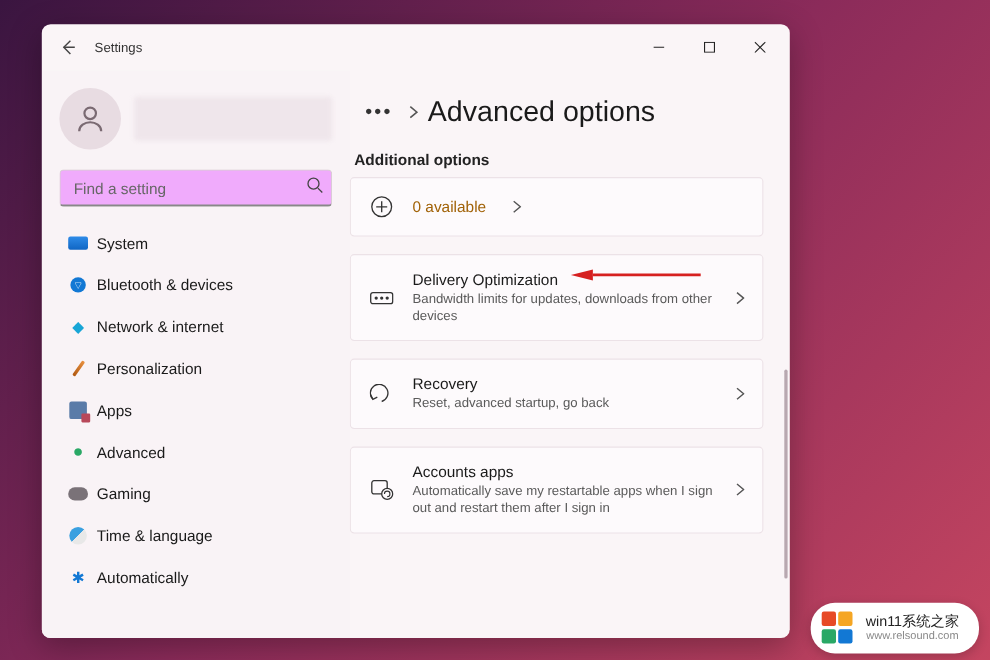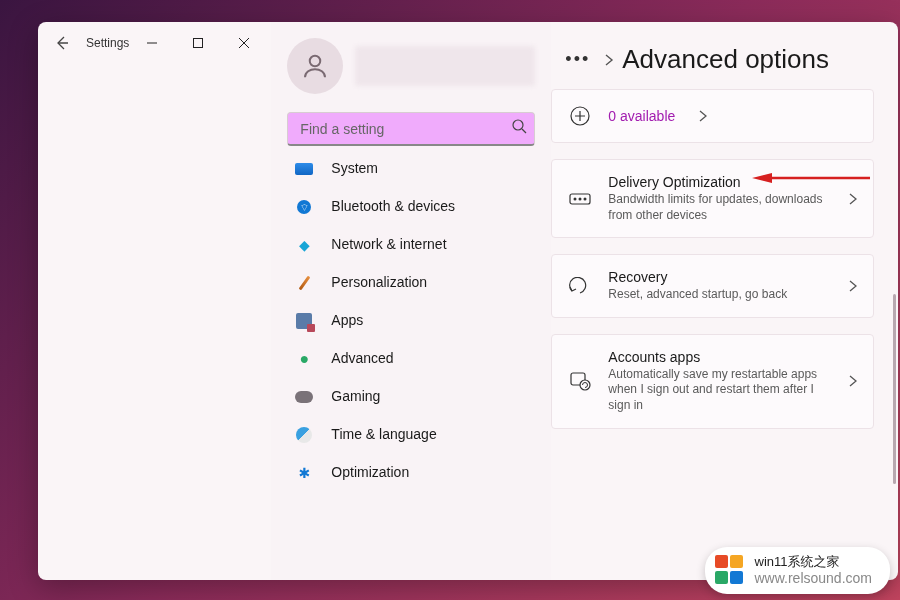--- a/index.html
+++ b/index.html
@@ -1,34 +1,34 @@
 <!DOCTYPE html>
 <html><head>
 <meta charset="utf-8">
 <style>
 * { margin: 0; padding: 0; box-sizing: border-box; font-family: "Segoe UI", -apple-system, sans-serif; }
 body { width: 900px; height: 600px; background: linear-gradient(135deg, #3a1540 0%, #8b2b5a 50%, #c44560 100%); position: relative; overflow: hidden; }
-.window { position: absolute; left: 38px; top: 22px; width: 860px; height: 558px; background: #faf5f7; border-radius: 8px; box-shadow: 0 8px 30px rgba(0,0,0,0.3); display: flex; flex-direction: row; overflow: hidden; }
+.window { position: absolute; left: 38px; top: 22px; width: 680px; height: 558px; background: #faf5f7; border-radius: 8px; box-shadow: 0 8px 30px rgba(0,0,0,0.3); display: flex; flex-direction: column; overflow: hidden; }
 .titlebar { height: 42px; display: flex; align-items: center; padding: 0 4px; }
 .back-btn { width: 40px; height: 40px; display: flex; align-items: center; justify-content: center; color: #444; }
 .title { font-size: 12px; color: #333; margin-left: 4px; }
 .win-controls { margin-left: auto; display: flex; }
 .win-btn { width: 46px; height: 32px; display: flex; align-items: center; justify-content: center; color: #222; }
 .body { flex: 1; display: flex; overflow: hidden; }
 .sidebar { width: 280px; padding: 8px 12px 0 12px; background: #f9f3f6; display: flex; flex-direction: column; }
 .user-row { display: flex; align-items: center; gap: 12px; padding: 8px 4px 16px 4px; }
 .avatar { width: 56px; height: 56px; border-radius: 50%; background: #e8dce2; display: flex; align-items: center; justify-content: center; color: #7a6a72; }
 .avatar svg { width: 30px; height: 30px; }
 .user-info { flex: 1; height: 40px; background: #efe6eb; border-radius: 3px; filter: blur(2px); }
 .search-box { position: relative; margin: 2px 4px 14px 4px; }
 .search-input { width: 100%; height: 34px; border: 1px solid #d8ccd2; border-bottom: 2px solid #888; border-radius: 4px; padding: 0 36px 0 12px; font-size: 14px; background: #f0abfc; color: #555; }
 .search-input::placeholder { color: #666; }
 .search-icon-btn { position: absolute; right: 8px; top: 6px; color: #444; }
 .nav { flex: 1; overflow-y: auto; }
-.nav-item { display: flex; gap: 18px; height: 38px; padding: 0 12px; border-radius: 4px; font-size: 14px; color: #1a1a1a; cursor: pointer; }
+.nav-item { display: flex; align-items: center; gap: 8px; height: 38px; padding: 0 12px; border-radius: 4px; font-size: 14px; color: #1a1a1a; cursor: pointer; }
 .nav-icon { width: 18px; height: 18px; display: flex; align-items: center; justify-content: center; font-size: 14px; }
 .ic-system { width: 18px; height: 12px; background: linear-gradient(180deg, #2e8be8, #1066c4); border-radius: 2px; }
 .ic-bt { width: 14px; height: 14px; background: #1278d4; border-radius: 50%; color: #fff; font-size: 10px; display: flex; align-items: center; justify-content: center; }
 .ic-net { color: #18a5d6; font-size: 14px; }
 .ic-pers { width: 3px; height: 16px; background: linear-gradient(#e89040, #b05810); border-radius: 1px; transform: rotate(35deg); }
 .ic-apps { width: 16px; height: 16px; background: #5a7ba8; border-radius: 2px; position: relative; }
 .ic-apps::after { content: ""; position: absolute; right: -3px; bottom: -3px; width: 8px; height: 8px; background: #b8485a; border-radius: 1px; }
 .ic-acc { color: #2aa866; font-size: 16px; }
 .ic-time { width: 16px; height: 16px; border-radius: 50%; background: linear-gradient(135deg, #3aa0e0 50%, #e8e8e8 50%); }
 .ic-game { width: 18px; height: 12px; background: #7a7278; border-radius: 6px; }
@@ -37,31 +37,31 @@
 .header-row { display: flex; align-items: center; gap: 8px; padding: 10px 0 14px 8px; }
 .bc-dots { font-size: 18px; color: #333; letter-spacing: 2px; padding: 4px 6px; }
 .bc-chev { color: #555; }
 .page-title { font-size: 26px; font-weight: 400; color: #1a1a1a; }
 .section-label { font-size: 14px; font-weight: 600; color: #222; padding: 6px 0 8px 4px; }
 .card { background: #fdfafc; border: 1px solid #ece2e7; border-radius: 4px; margin-bottom: 4px; display: flex; align-items: center; padding: 14px 16px; gap: 16px; cursor: pointer; position: relative; }
 .card-icon { width: 24px; height: 24px; display: flex; align-items: center; justify-content: center; color: #333; flex-shrink: 0; }
 .card-text { flex: 1; }
 .card-title { font-size: 14px; color: #1a1a1a; }
 .card-sub { font-size: 12px; color: #5a5a5a; margin-top: 2px; line-height: 1.3; }
-.card-extra { font-size: 14px; color: #a21caf; margin-right: 8px; }
+.card-extra { font-size: 14px; color: #a16207; margin-right: 8px; }
 .card-chev { color: #555; }
 .spacer { height: 12px; }
 .arrow-annot { position: absolute; pointer-events: none; }
 .scroll-ind { position: absolute; right: 2px; top: 272px; width: 3px; height: 190px; background: #b8a8b0; border-radius: 2px; }
 .watermark { position: absolute; right: 10px; bottom: 6px; background: #fff; border-radius: 22px; padding: 8px 18px 8px 10px; display: flex; align-items: center; gap: 10px; box-shadow: 0 3px 10px rgba(0,0,0,0.2); }
 .wm-logo { width: 30px; height: 30px; display: flex; flex-wrap: wrap; gap: 2px; }
 .wm-logo span { width: 13px; height: 13px; border-radius: 2px; }
 .wm-text { display: flex; flex-direction: column; line-height: 1.15; }
 .wm-line1 { font-size: 13px; color: #222; font-weight: 400; }
-.wm-line2 { font-size: 14px; color: #888; text-align: center; }
+.wm-line2 { font-size: 10px; color: #888; text-align: center; }
 </style>
 </head>
 <body>
 
 <div class="window">
   <div class="titlebar">
     <div class="back-btn">
       <svg width="16" height="16" viewBox="0 0 16 16">
           <path d="M10 2 L4 8 L10 14" stroke="currentColor" stroke-width="1.3" fill="none"></path>
           <path d="M4 8 H14" stroke="currentColor" stroke-width="1.3"></path>
@@ -148,34 +148,35 @@
             <span>Gaming</span>
           </div>
         <div class="nav-item">
             <span class="nav-icon">
               <span class="ic-time"></span>
             </span>
             <span>Time &amp; language</span>
           </div>
         <div class="nav-item">
             <span class="nav-icon ic-access">✱</span>
-            <span>Optimization</span>
+            <span>Automatically</span>
           </div>
       </div>
     </div>
 
     <div class="main">
       <div class="header-row">
         <span class="bc-dots">•••</span>
         <svg class="bc-chev" width="10" height="12">
             <path d="M2 1 L8 6 L2 11" stroke="currentColor" stroke-width="1.4" fill="none"></path>
           </svg>
         <h1 class="page-title">Advanced options</h1>
       </div>
 
+      <div class="section-label">Additional options</div>
 
       <div class="card">
         <div class="card-icon">
             <svg width="22" height="22" viewBox="0 0 22 22">
               <circle cx="11" cy="11" r="9" stroke="currentColor" stroke-width="1.2" fill="none"></circle>
               <line x1="11" y1="6" x2="11" y2="16" stroke="currentColor" stroke-width="1.2"></line>
               <line x1="6" y1="11" x2="16" y2="11" stroke="currentColor" stroke-width="1.2"></line>
             </svg>
           </div>
         <div class="card-extra">0 available</div>

